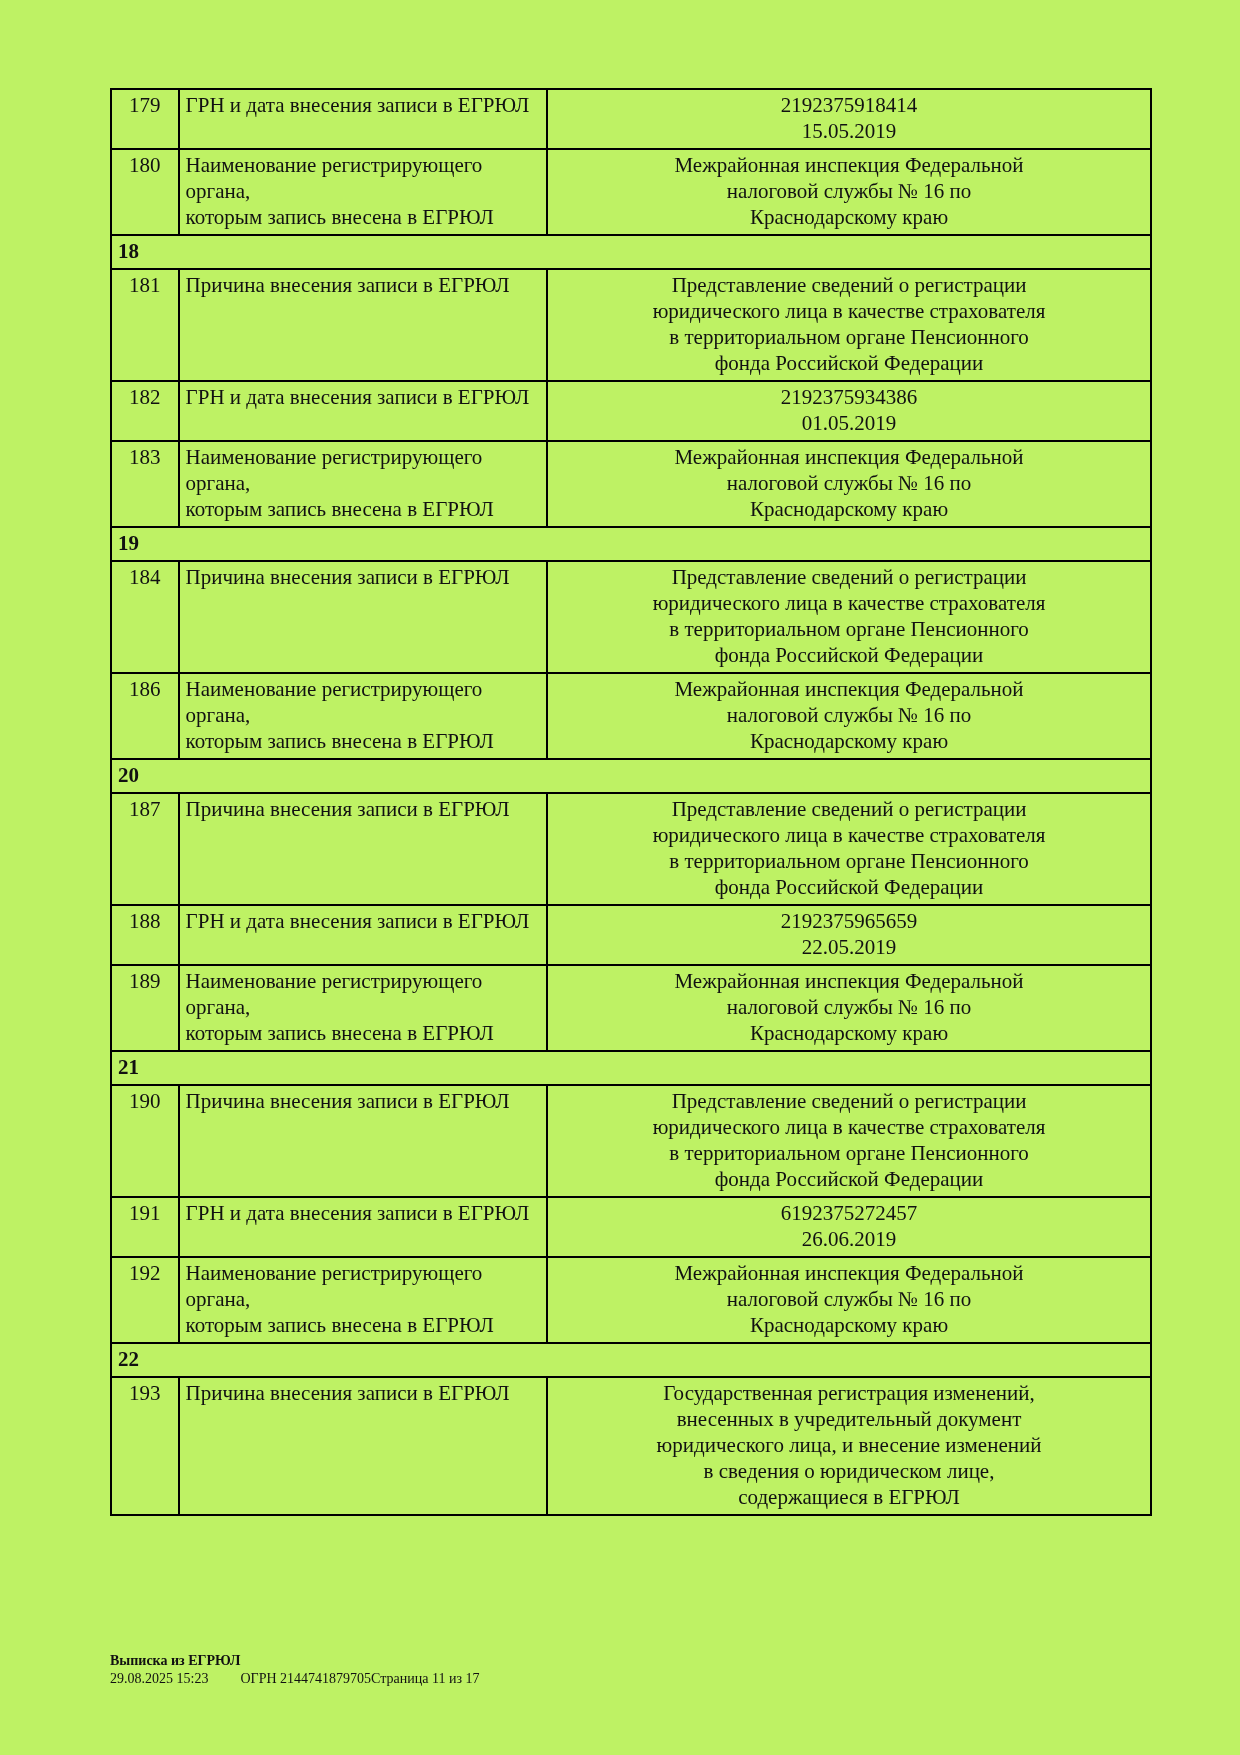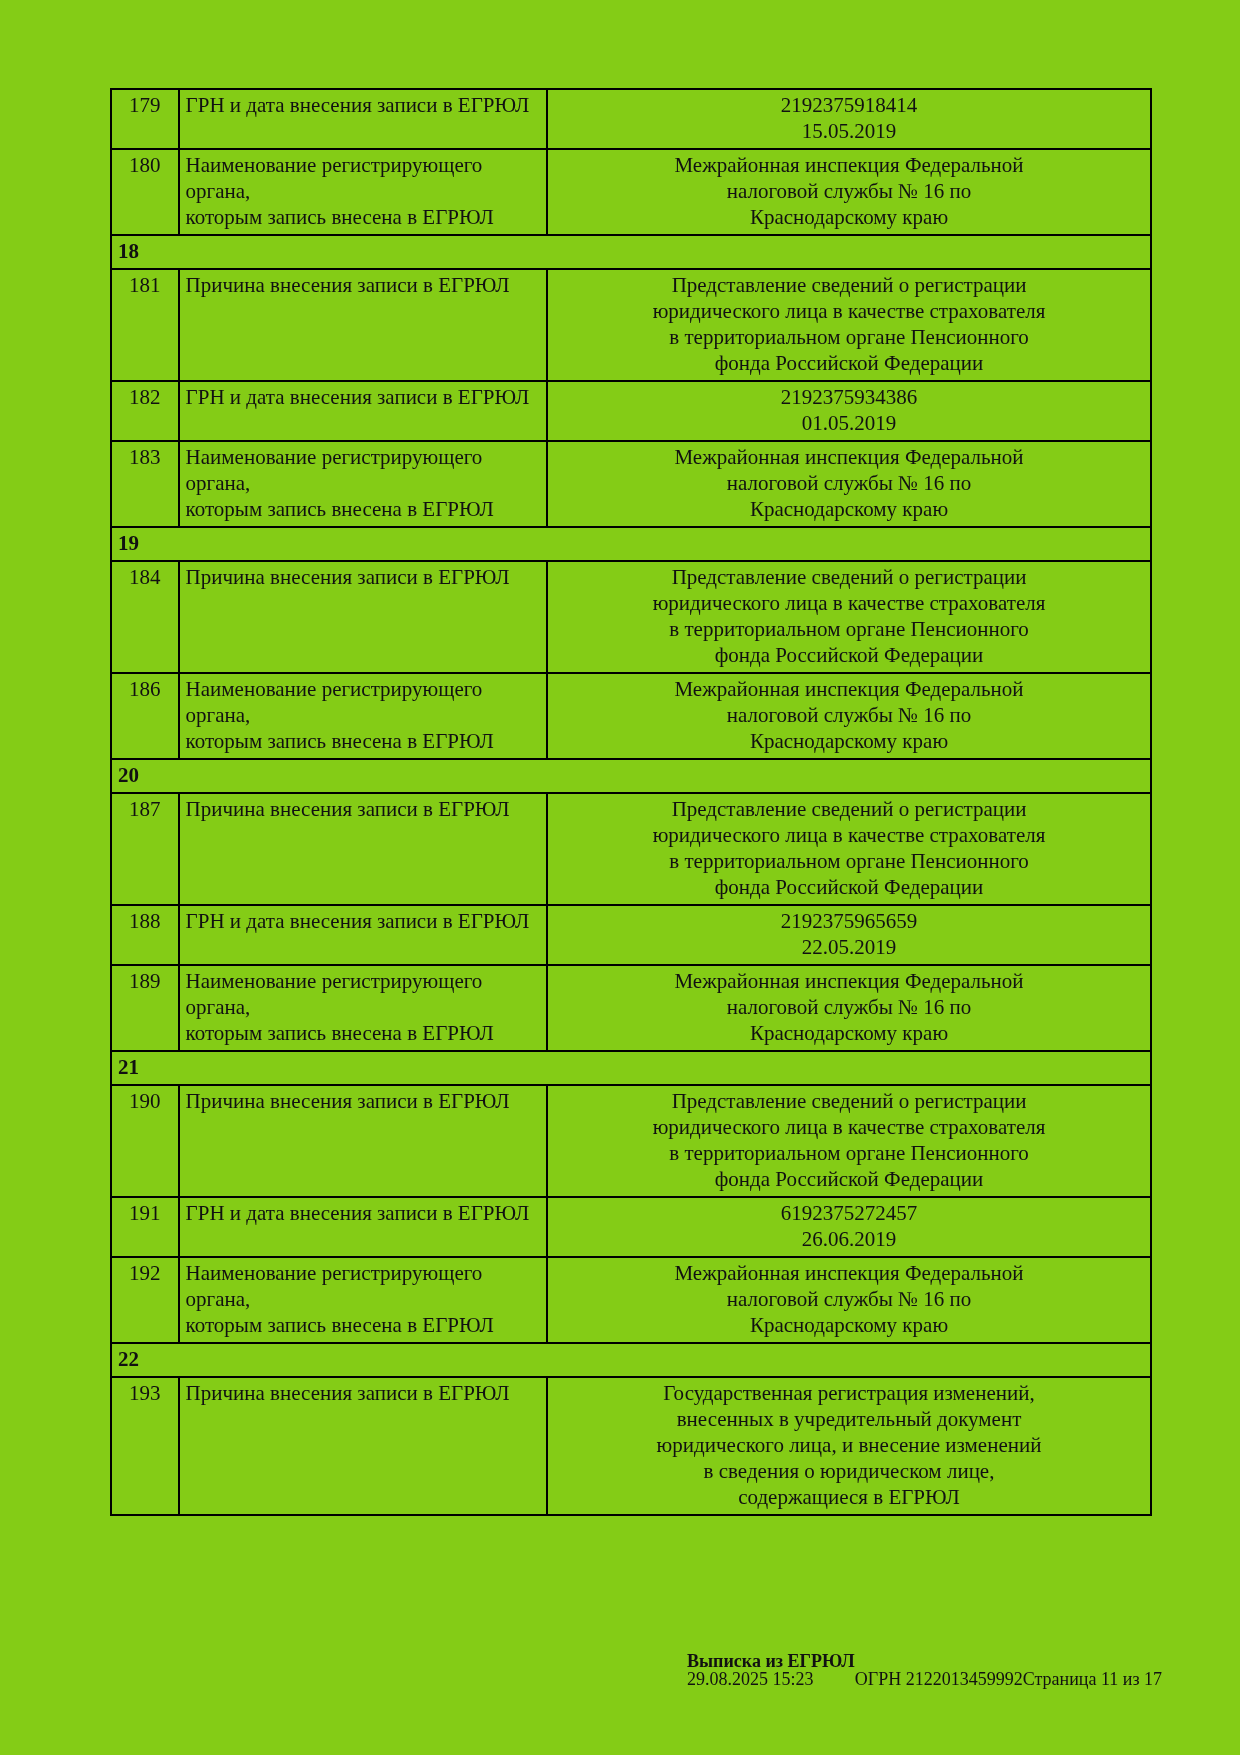--- a/index.html
+++ b/index.html
@@ -4,21 +4,21 @@
 <style>
   * { margin: 0; padding: 0; box-sizing: border-box; }
   html, body { background: #e8e8e8; }
   body { font-family: "Liberation Serif", "DejaVu Serif", serif; }
 
   .page {
     position: relative;
     width: 1240px;
     height: 1755px;
     margin: 0 auto;
-    background: #84cc16;
+    background: #bef264;
     color: #111111;
     overflow: hidden;
   }
 
   table.egrul {
     position: absolute;
     left: 110px;
     top: 88px;
     width: 1042px;
     border-collapse: collapse;
@@ -46,23 +46,23 @@
     padding: 3px 6px 5px 6px;
     margin-top: 36px;
   }
 
   .footer {
     position: absolute;
     left: 110px;
     top: 1652px;
     width: 1052px;
     display: flex;
-    justify-content: flex-end;
+    justify-content: flex-start;
     align-items: flex-end;
-    font-size: 18px;
+    font-size: 14px;
     line-height: 18px;
     color: #111111;
   }
   .footer .doc-name { font-weight: bold; }
   .footer .center-block { text-align: center; }
   .footer .right-block { text-align: right; }
 </style>
 </head>
 <body>
 
@@ -191,17 +191,17 @@
 содержащиеся в ЕГРЮЛ</td>
         </tr>
       </tbody>
   </table>
 
   <div class="footer">
     <div class="left-block">
       <div class="doc-name">Выписка из ЕГРЮЛ</div>
       <div class="doc-date">29.08.2025 15:23</div>
     </div>
-    <div class="center-block">ОГРН 2122013459992</div>
+    <div class="center-block">ОГРН 2144741879705</div>
     <div class="right-block">Страница 11 из 17</div>
   </div>
 
 </div>
 
 </body></html>

